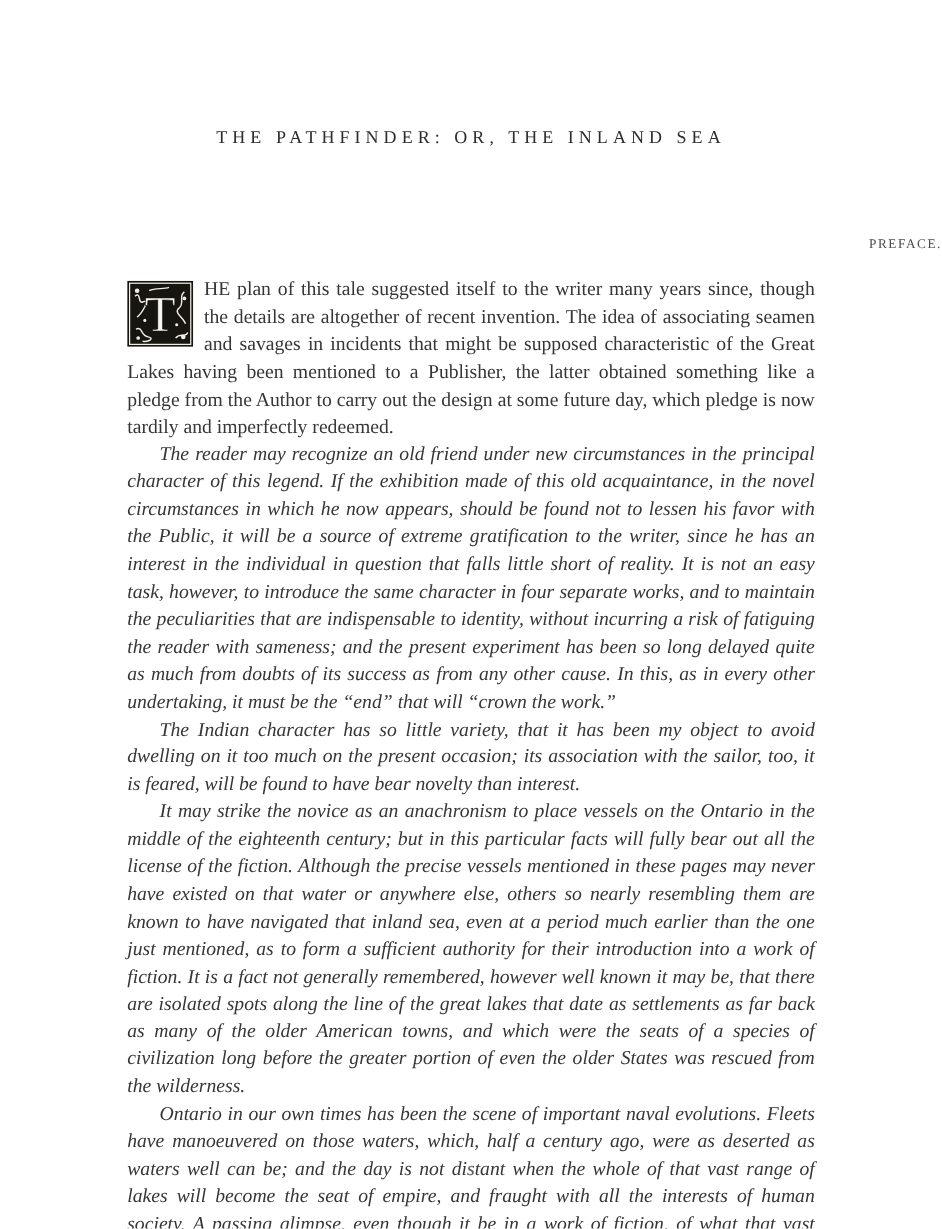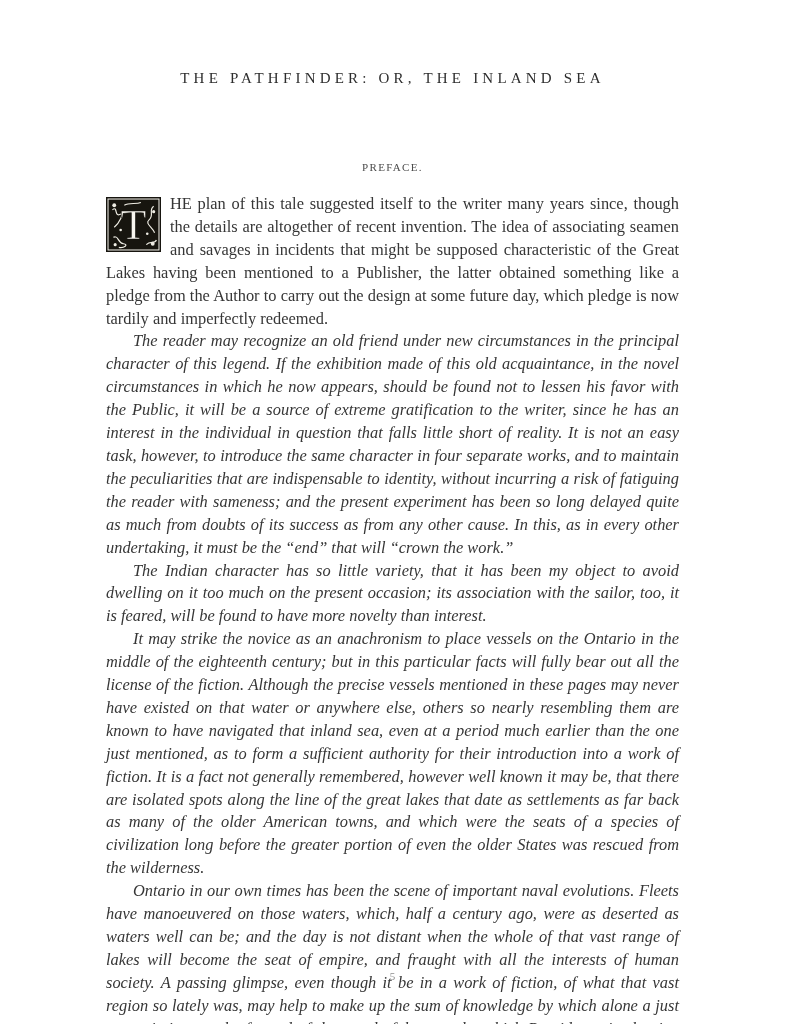--- a/index.html
+++ b/index.html
@@ -9,30 +9,30 @@
   }
   .page {
     position: relative;
     width: 785px;
     height: 1024px;
     background: #ffffff;
     overflow: hidden;
     font-family: "Liberation Serif", "DejaVu Serif", serif;
   }
   .book-title {
-    margin: 70px 0 0 0;
+    margin: 107px 0 0 0;
     text-align: center;
     font-size: 15px;
     font-weight: 400;
     letter-spacing: 0.28em;
     color: #2d2d2d;
   }
   .preface-heading {
     margin: 74px 0 0 0;
-    text-align: center;
+    text-align: right;
     font-size: 11px;
     font-weight: 400;
     letter-spacing: 0.12em;
     color: #4c4c4c;
   }
   .body-text {
     width: 573px;
     margin: 20px auto 0 auto;
     font-size: 16.4px;
     line-height: 22.9px;
@@ -98,21 +98,21 @@
           <circle cx="16" cy="36" r="1.4"></circle>
           <circle cx="45" cy="40" r="1.4"></circle>
         </g>
         <text x="30" y="46" text-anchor="middle" font-family="Liberation Serif, DejaVu Serif, serif" font-size="46" fill="#f8f6f0" stroke="#17150f" stroke-width="0.6">T</text>
       </svg>
         </span><span>HE plan of this tale suggested itself to the writer many years since, though the details are altogether of recent invention. The idea of associating seamen and savages in incidents that might be supposed characteristic of the Great Lakes having been mentioned to a Publisher, the latter obtained something like a pledge from the Author to carry out the design at some future day, which pledge is now tardily and imperfectly redeemed.</span>
     </p>
 
     <p class="para indent">The reader may recognize an old friend under new circumstances in the principal character of this legend. If the exhibition made of this old acquaintance, in the novel circumstances in which he now appears, should be found not to lessen his favor with the Public, it will be a source of extreme gratification to the writer, since he has an interest in the individual in question that falls little short of reality. It is not an easy task, however, to introduce the same character in four separate works, and to maintain the peculiarities that are indispensable to identity, without incurring a risk of fatiguing the reader with sameness; and the present experiment has been so long delayed quite as much from doubts of its success as from any other cause. In this, as in every other undertaking, it must be the “end” that will “crown the work.”</p>
 
-    <p class="para indent">The Indian character has so little variety, that it has been my object to avoid dwelling on it too much on the present occasion; its association with the sailor, too, it is feared, will be found to have more novelty than interest.</p>
+    <p class="para indent">The Indian character has so little variety, that it has been my object to avoid dwelling on it too much on the present occasion; its association with the sailor, too, it is feared, will be found to have bear novelty than interest.</p>
 
     <p class="para indent">It may strike the novice as an anachronism to place vessels on the Ontario in the middle of the eighteenth century; but in this particular facts will fully bear out all the license of the fiction. Although the precise vessels mentioned in these pages may never have existed on that water or anywhere else, others so nearly resembling them are known to have navigated that inland sea, even at a period much earlier than the one just mentioned, as to form a sufficient authority for their introduction into a work of fiction. It is a fact not generally remembered, however well known it may be, that there are isolated spots along the line of the great lakes that date as settlements as far back as many of the older American towns, and which were the seats of a species of civilization long before the greater portion of even the older States was rescued from the wilderness.</p>
 
     <p class="para indent">Ontario in our own times has been the scene of important naval evolutions. Fleets have manoeuvered on those waters, which, half a century ago, were as deserted as waters well can be; and the day is not distant when the whole of that vast range of lakes will become the seat of empire, and fraught with all the interests of human society. A passing glimpse, even though it be in a work of fiction, of what that vast region so lately was, may help to make up the sum of knowledge by which alone a just appreciation can be formed of the wonderful means by which Providence is clearing the way for the advancement of civilization across the whole American continent.</p>
 
   </div>
 
   <div class="page-number">5</div>
 
 </div>

